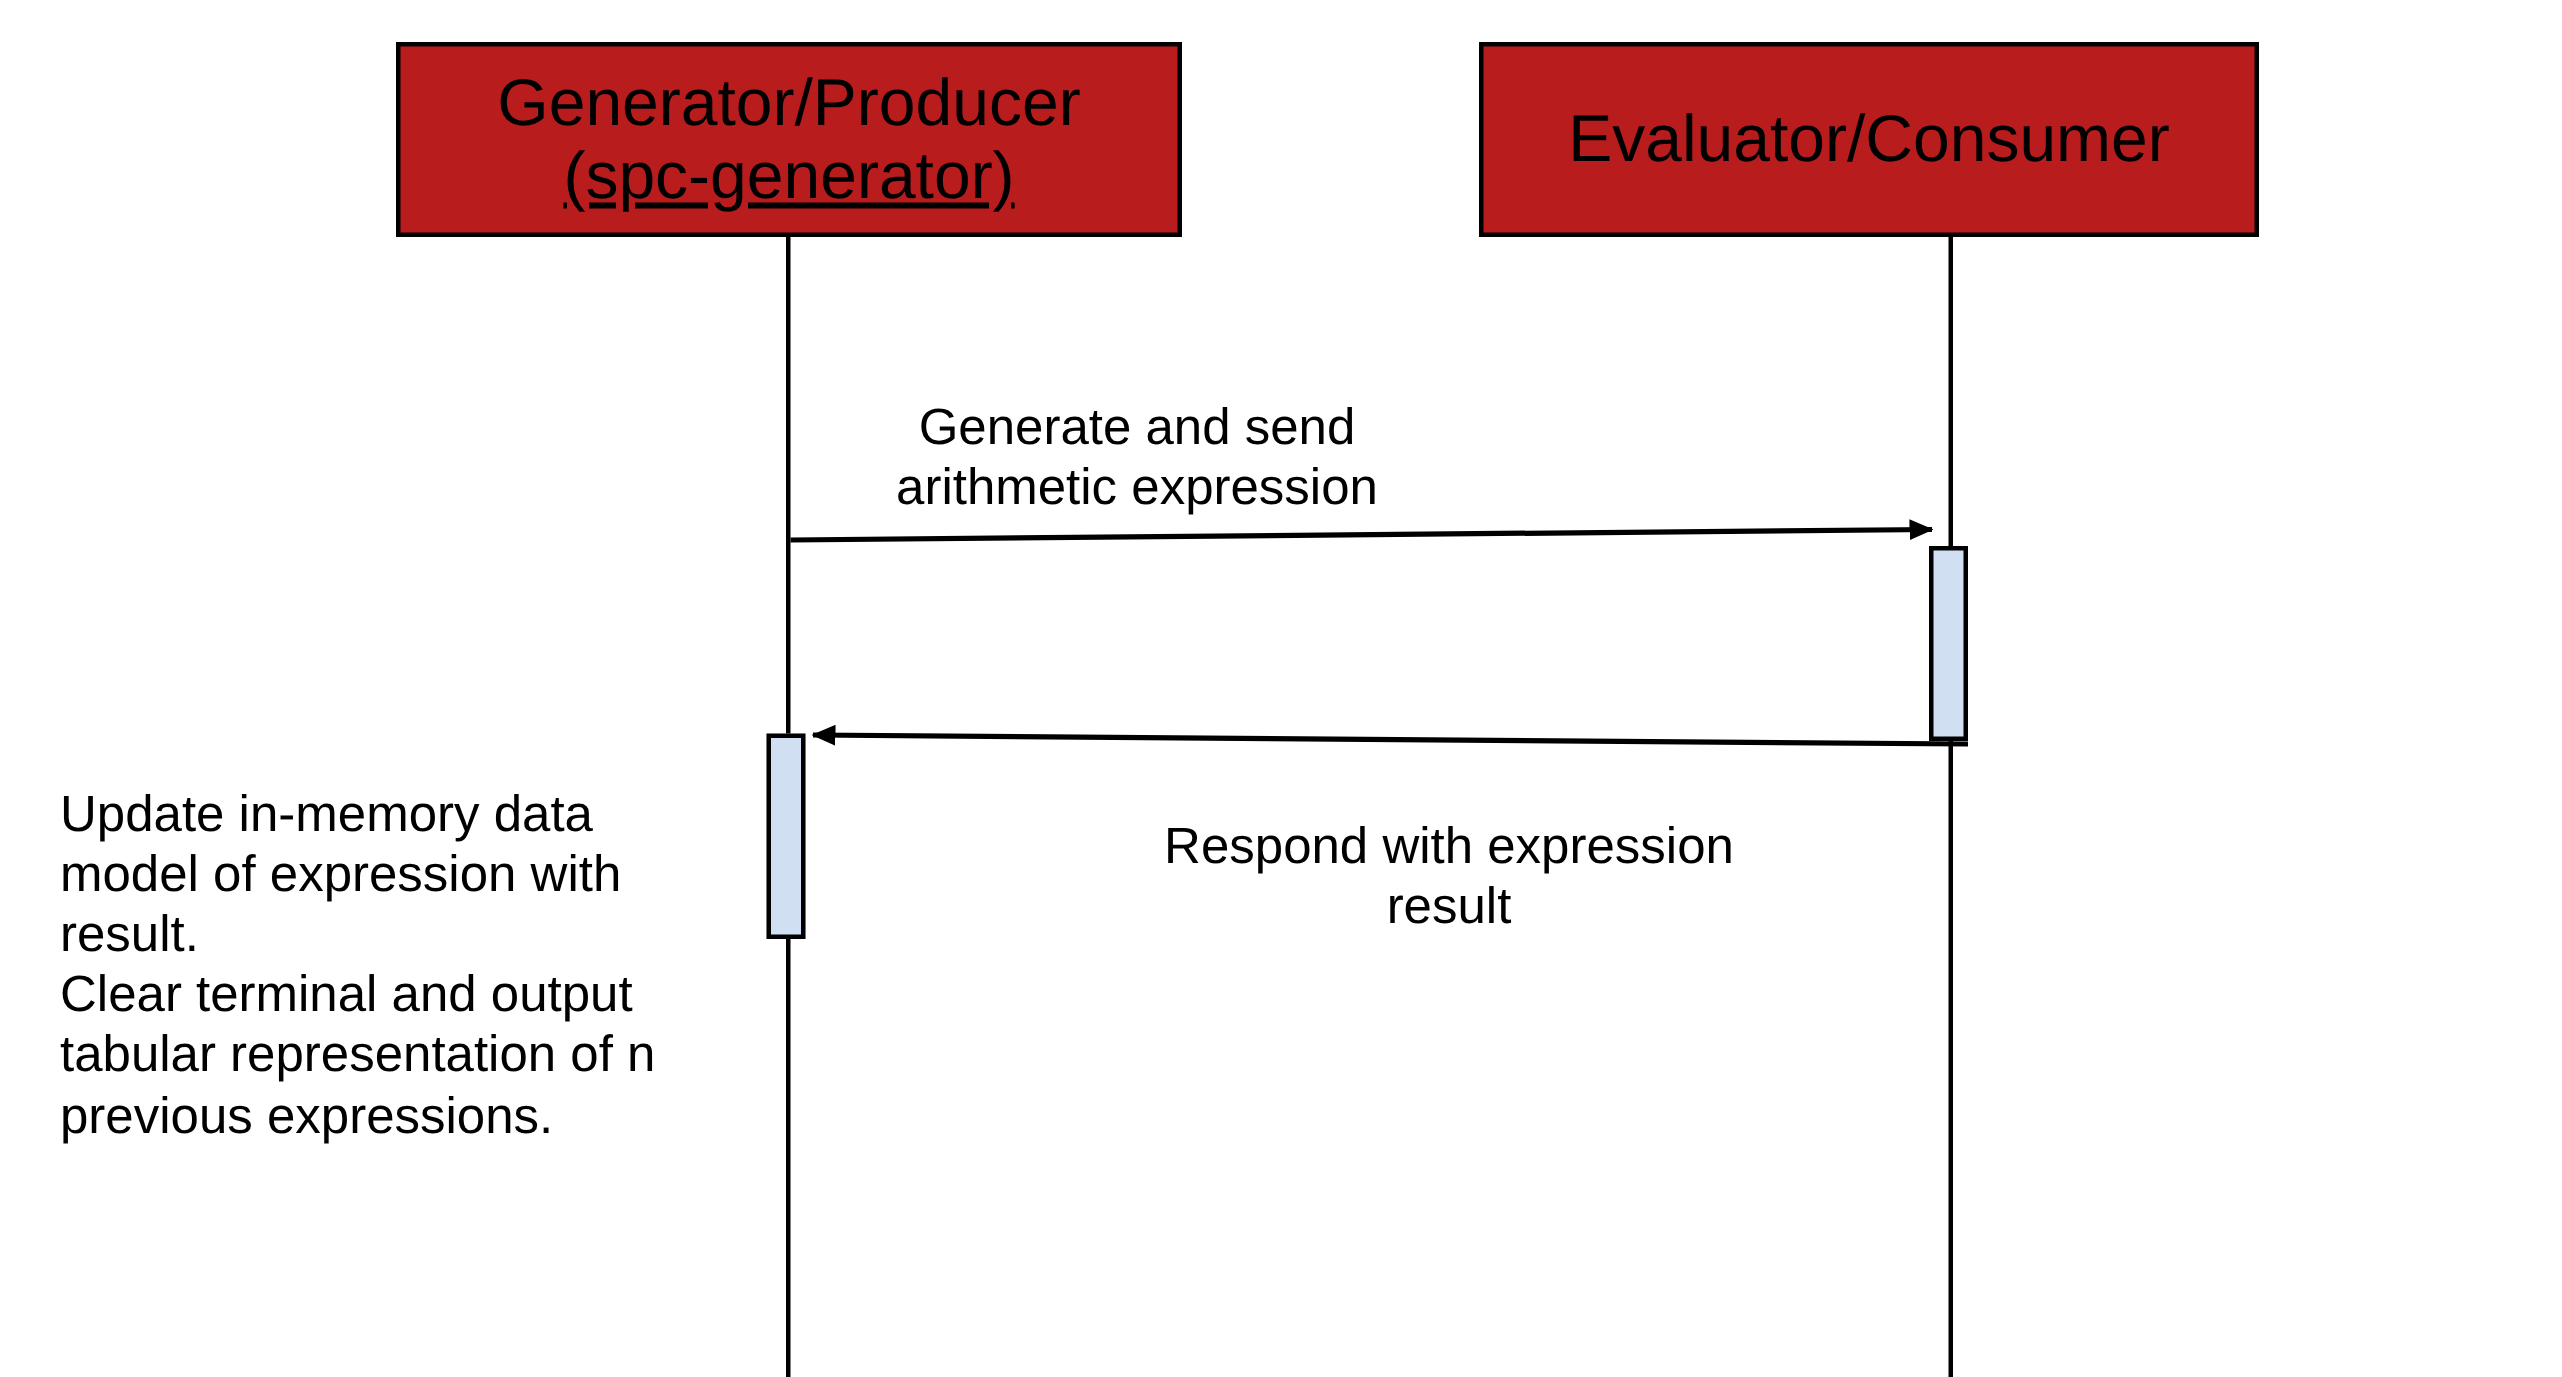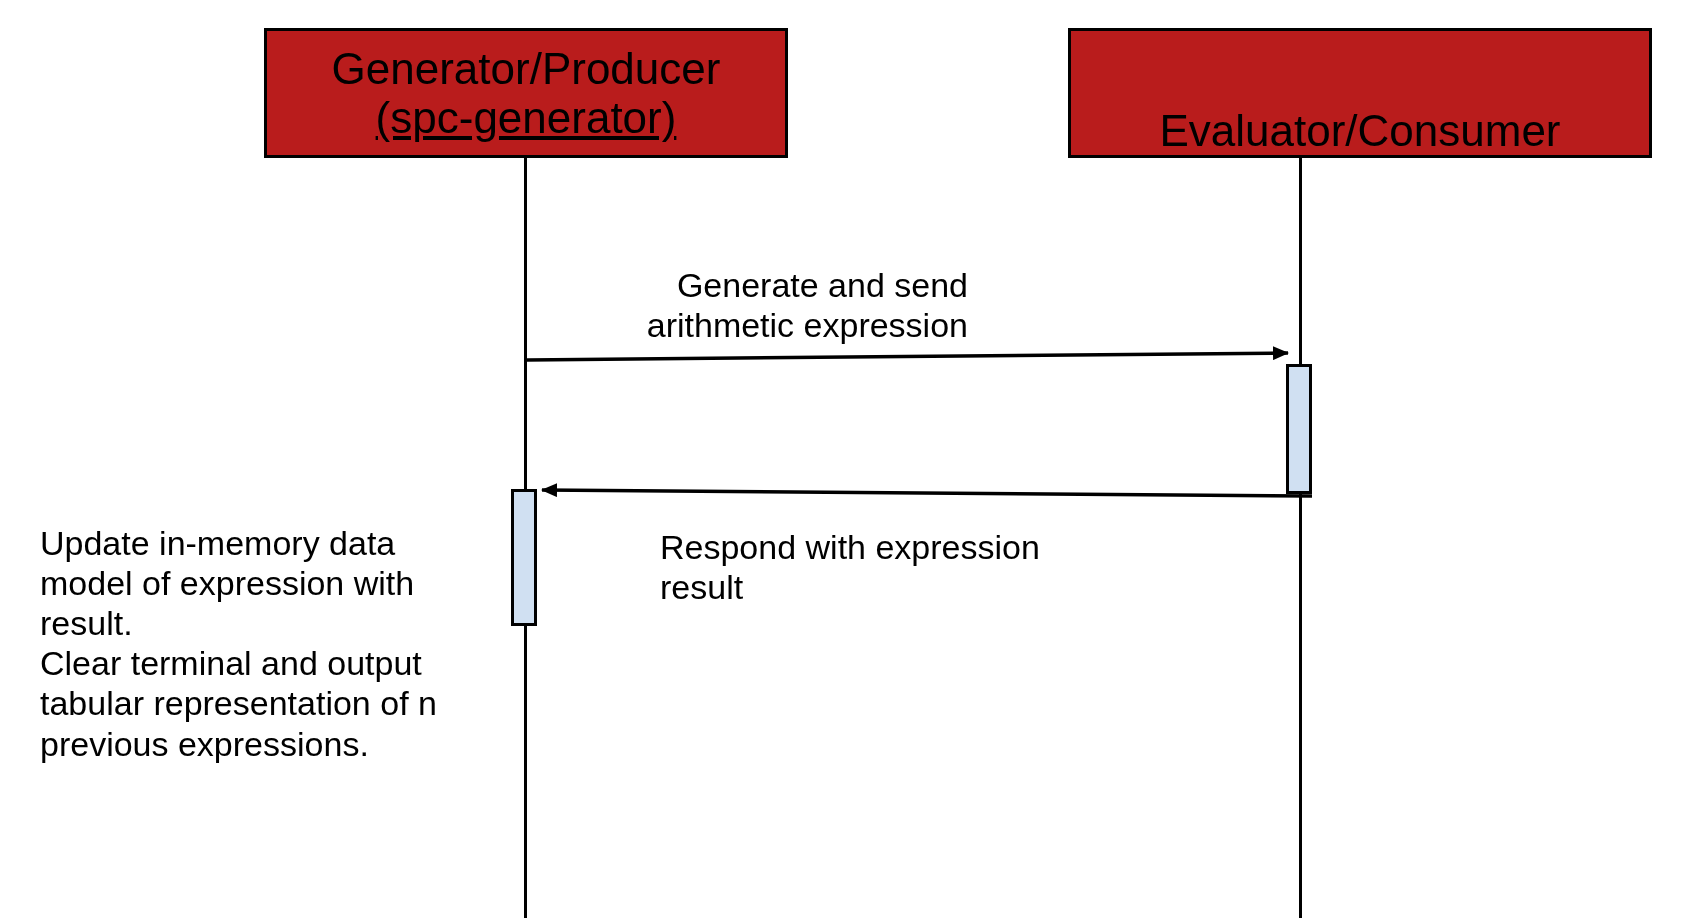--- a/index.html
+++ b/index.html
@@ -42,25 +42,24 @@
   .participant .pname { display: block; }
   .participant .psub  { display: block; text-decoration: underline; }
 
   #participant-generator {
     left: 264px;
     top: 28px;
     width: 524px;
     height: 130px;
   }
   #participant-evaluator {
-    left: 1068px;
+    left: 986px;
     top: 28px;
-    width: 584px;
+    width: 520px;
     height: 130px;
-    justify-content: flex-end;
   }
 
   
   .lifeline {
     position: absolute;
     width: 3px;
     background: #000000;
   }
   #lifeline-generator {
     left: 524px;
@@ -107,33 +106,33 @@
     position: absolute;
     font-size: 34px;
     line-height: 1.18;
     color: #000000;
     white-space: pre-line;
   }
   #label-msg-request {
     left: 548px;
     top: 265px;
     width: 420px;
-    text-align: right;
+    text-align: center;
   }
   #label-note-process {
     left: 1332px;
     top: 395px;
     width: 360px;
     text-align: left;
   }
   #label-msg-response {
     left: 660px;
-    top: 527px;
+    top: 544px;
     width: 612px;
-    text-align: left;
+    text-align: center;
   }
   #label-note-update {
     left: 40px;
     top: 523px;
     width: 448px;
     text-align: left;
   }
 </style>
 </head>
 <body>

